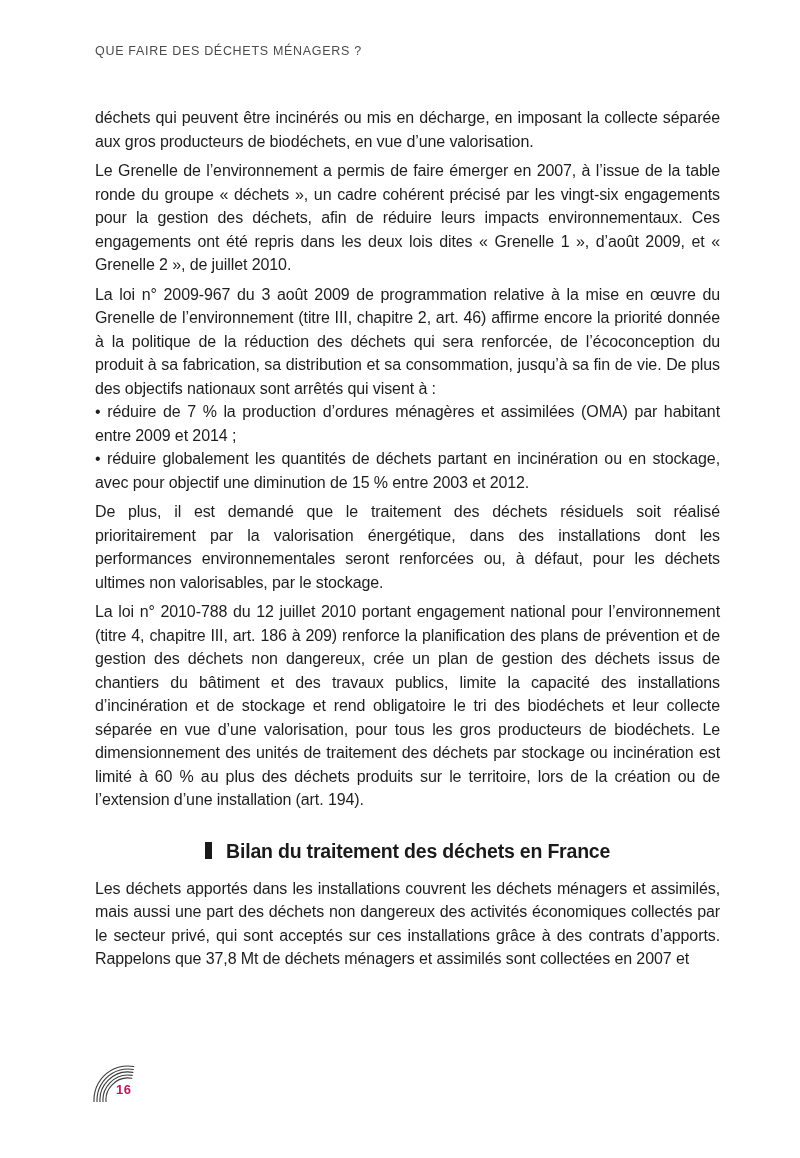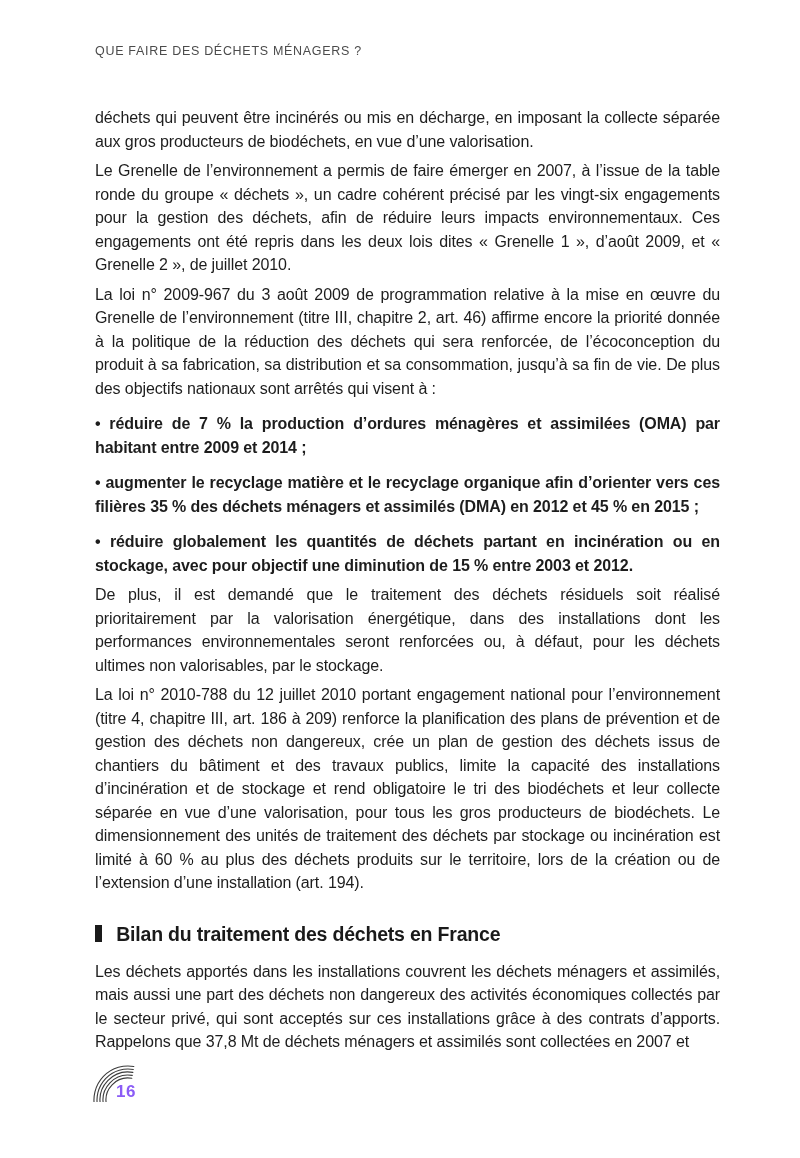--- a/index.html
+++ b/index.html
@@ -25,29 +25,29 @@
     left: 95px;
     width: 625px;
     font-size: 16px;
     line-height: 23.5px;
     letter-spacing: -0.1px;
     color: #1d1d1d;
     text-align: justify;
   }
   .article p { margin: 6px 0 0 0; }
   .article > :first-child { margin-top: 8px; }
-  .article p.bullet { margin-top: 12px; font-weight: bold; }
+  .article p.bullet { margin-top: 0; }
   .section-heading {
     margin: 26px 0 13px 0;
     font-size: 19.5px;
     line-height: 26px;
     font-weight: bold;
     color: #1a1a1a;
     letter-spacing: -0.2px;
-    text-align: left;
+    text-align: center;
   }
   .heading-marker {
     display: inline-block;
     width: 7px;
     height: 17px;
     background: #1a1a1a;
     margin-right: 9px;
     vertical-align: -1px;
   }
   .footer-mark {
@@ -55,39 +55,38 @@
     left: 86px;
     top: 1062px;
     width: 76px;
     height: 76px;
   }
   .footer-mark svg { display: block; }
   .page-number {
     position: absolute;
     left: 116px;
     top: 1082px;
-    font-size: 17px;
+    font-size: 13px;
     font-weight: bold;
-    color: #8b5cf6;
+    color: #be185d;
     letter-spacing: 0.5px;
   }
 </style>
 </head>
 <body>
 
 <div class="page">
 
   <div class="running-header">QUE FAIRE DES DÉCHETS MÉNAGERS ?</div>
 
   <div class="article">
     <p class="para">déchets qui peuvent être incinérés ou mis en décharge, en imposant la collecte séparée aux gros producteurs de biodéchets, en vue d’une valorisation.</p>
     <p class="para">Le Grenelle de l’environnement a permis de faire émerger en 2007, à l’issue de la table ronde du groupe « déchets », un cadre cohérent précisé par les vingt-six engagements pour la gestion des déchets, afin de réduire leurs impacts environnementaux. Ces engagements ont été repris dans les deux lois dites « Grenelle 1 », d’août 2009, et « Grenelle 2 », de juillet 2010.</p>
     <p class="para">La loi n° 2009-967 du 3 août 2009 de programmation relative à la mise en œuvre du Grenelle de l’environnement (titre III, chapitre 2, art. 46) affirme encore la priorité donnée à la politique de la réduction des déchets qui sera renforcée, de l’écoconception du produit à sa fabrication, sa distribution et sa consommation, jusqu’à sa fin de vie. De plus des objectifs nationaux sont arrêtés qui visent à :</p>
     <p class="para bullet">• réduire de 7 % la production d’ordures ménagères et assimilées (OMA) par habitant entre 2009 et 2014 ;</p>
-    <p class="para bullet">• augmenter le recyclage matière et le recyclage organique afin d’orienter vers ces filières 35 % des déchets ménagers et assimilés (DMA) en 2012 et 45 % en 2015 ;</p>
     <p class="para bullet">• réduire globalement les quantités de déchets partant en incinération ou en stockage, avec pour objectif une diminution de 15 % entre 2003 et 2012.</p>
     <p class="para">De plus, il est demandé que le traitement des déchets résiduels soit réalisé prioritairement par la valorisation énergétique, dans des installations dont les performances environnementales seront renforcées ou, à défaut, pour les déchets ultimes non valorisables, par le stockage.</p>
     <p class="para">La loi n° 2010-788 du 12 juillet 2010 portant engagement national pour l’environnement (titre 4, chapitre III, art. 186 à 209) renforce la planification des plans de prévention et de gestion des déchets non dangereux, crée un plan de gestion des déchets issus de chantiers du bâtiment et des travaux publics, limite la capacité des installations d’incinération et de stockage et rend obligatoire le tri des biodéchets et leur collecte séparée en vue d’une valorisation, pour tous les gros producteurs de biodéchets. Le dimensionnement des unités de traitement des déchets par stockage ou incinération est limité à 60 % au plus des déchets produits sur le territoire, lors de la création ou de l’extension d’une installation (art. 194).</p>
     <h2 class="section-heading">
       <span class="heading-marker"></span>
       <span>Bilan du traitement des déchets en France</span>
     </h2>
     <p class="para">Les déchets apportés dans les installations couvrent les déchets ménagers et assimilés, mais aussi une part des déchets non dangereux des activités économiques collectés par le secteur privé, qui sont acceptés sur ces installations grâce à des contrats d’apports. Rappelons que 37,8 Mt de déchets ménagers et assimilés sont collectées en 2007 et</p>
   </div>
 

